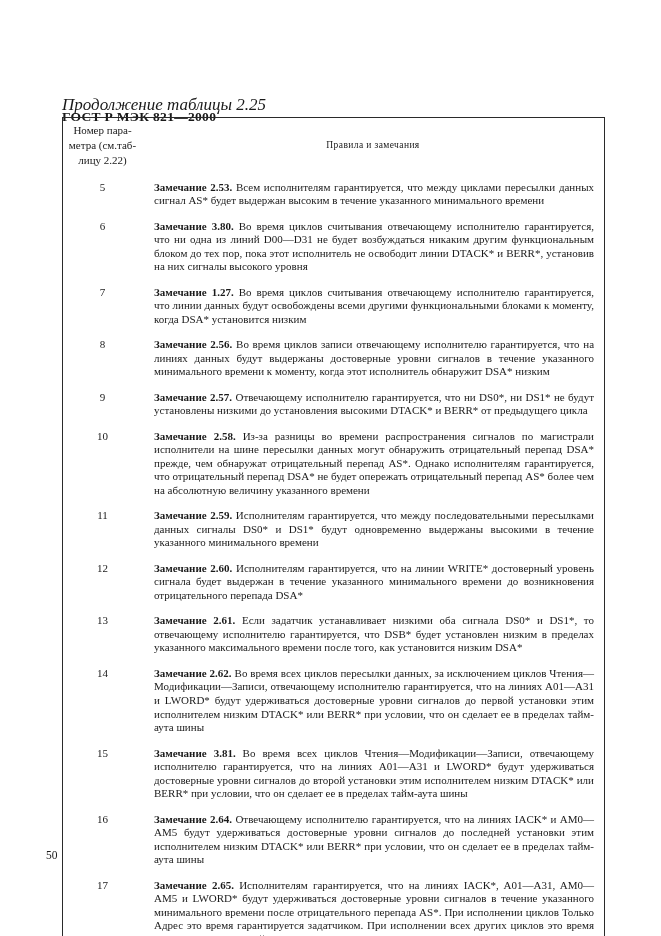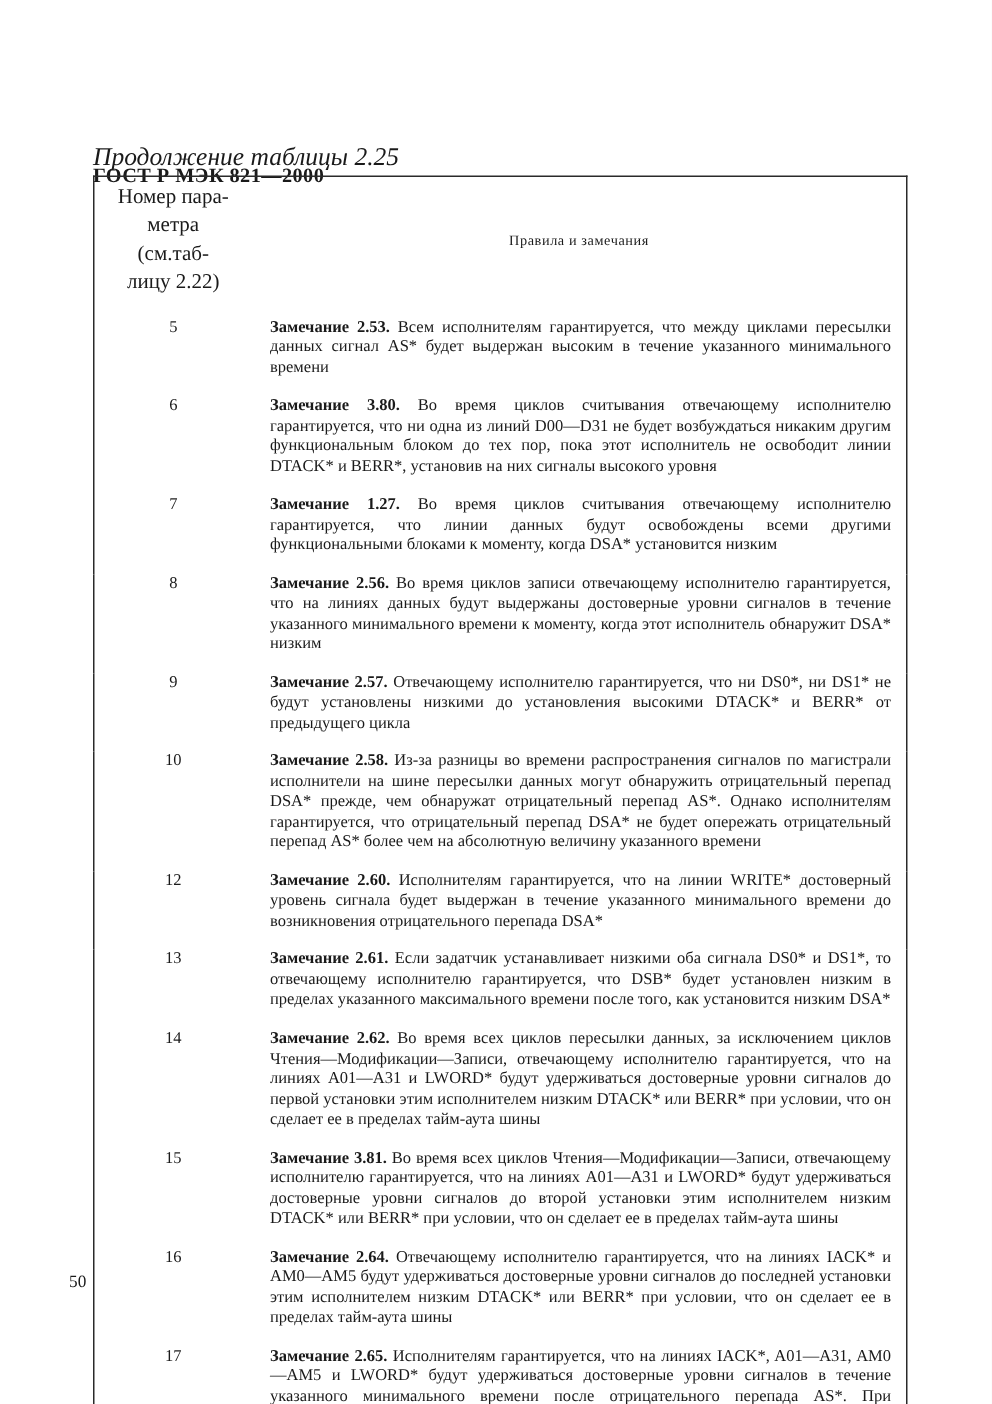--- a/index.html
+++ b/index.html
@@ -44,25 +44,25 @@
     border: 1px solid #2a2a2a;
   }
   th.col-num, td.cell-num {
     width: 75px;
     border-right: 1px solid #2a2a2a;
     text-align: center;
     vertical-align: top;
     font-weight: normal;
   }
   th.col-num {
-    font-size: 14px;
+    font-size: 11px;
     line-height: 1.35;
     white-space: pre-line;
     vertical-align: middle;
-    padding: 5px 15px;
+    padding: 5px 2px;
     border-bottom: 2px solid #2a2a2a;
   }
   th.col-rules {
     font-size: 9.5px;
     font-weight: normal;
     vertical-align: middle;
     border-bottom: 2px solid #2a2a2a;
     letter-spacing: 0.4px;
   }
   td.cell-num {
@@ -136,20 +136,26 @@
           <p class="note-p"><span class="note-label">Замечание 2.57.</span> <span>Отвечающему исполнителю гарантируется, что ни DS0*, ни DS1* не будут установлены низкими до установления высокими DTACK* и BERR* от предыдущего цикла</span></p>
         </td>
       </tr>
       <tr class="note-row">
         <td class="cell-num">10</td>
         <td class="cell-note">
           <p class="note-p"><span class="note-label">Замечание 2.58.</span> <span>Из-за разницы во времени распространения сигналов по магистрали исполнители на шине пересылки данных могут обнаружить отрицательный перепад DSA* прежде, чем обнаружат отрицательный перепад AS*. Однако исполнителям гарантируется, что отрицательный перепад DSA* не будет опережать отрицательный перепад AS* более чем на абсолютную величину указанного времени</span></p>
         </td>
       </tr>
       <tr class="note-row">
+        <td class="cell-num">11</td>
+        <td class="cell-note">
+          <p class="note-p"><span class="note-label">Замечание 2.59.</span> <span>Исполнителям гарантируется, что между последовательными пересылками данных сигналы DS0* и DS1* будут одновременно выдержаны высокими в течение указанного минимального времени</span></p>
+        </td>
+      </tr>
+      <tr class="note-row">
         <td class="cell-num">12</td>
         <td class="cell-note">
           <p class="note-p"><span class="note-label">Замечание 2.60.</span> <span>Исполнителям гарантируется, что на линии WRITE* достоверный уровень сигнала будет выдержан в течение указанного минимального времени до возникновения отрицательного перепада DSA*</span></p>
         </td>
       </tr>
       <tr class="note-row">
         <td class="cell-num">13</td>
         <td class="cell-note">
           <p class="note-p"><span class="note-label">Замечание 2.61.</span> <span>Если задатчик устанавливает низкими оба сигнала DS0* и DS1*, то отвечающему исполнителю гарантируется, что DSB* будет установлен низким в пределах указанного максимального времени после того, как установится низким DSA*</span></p>
         </td>

